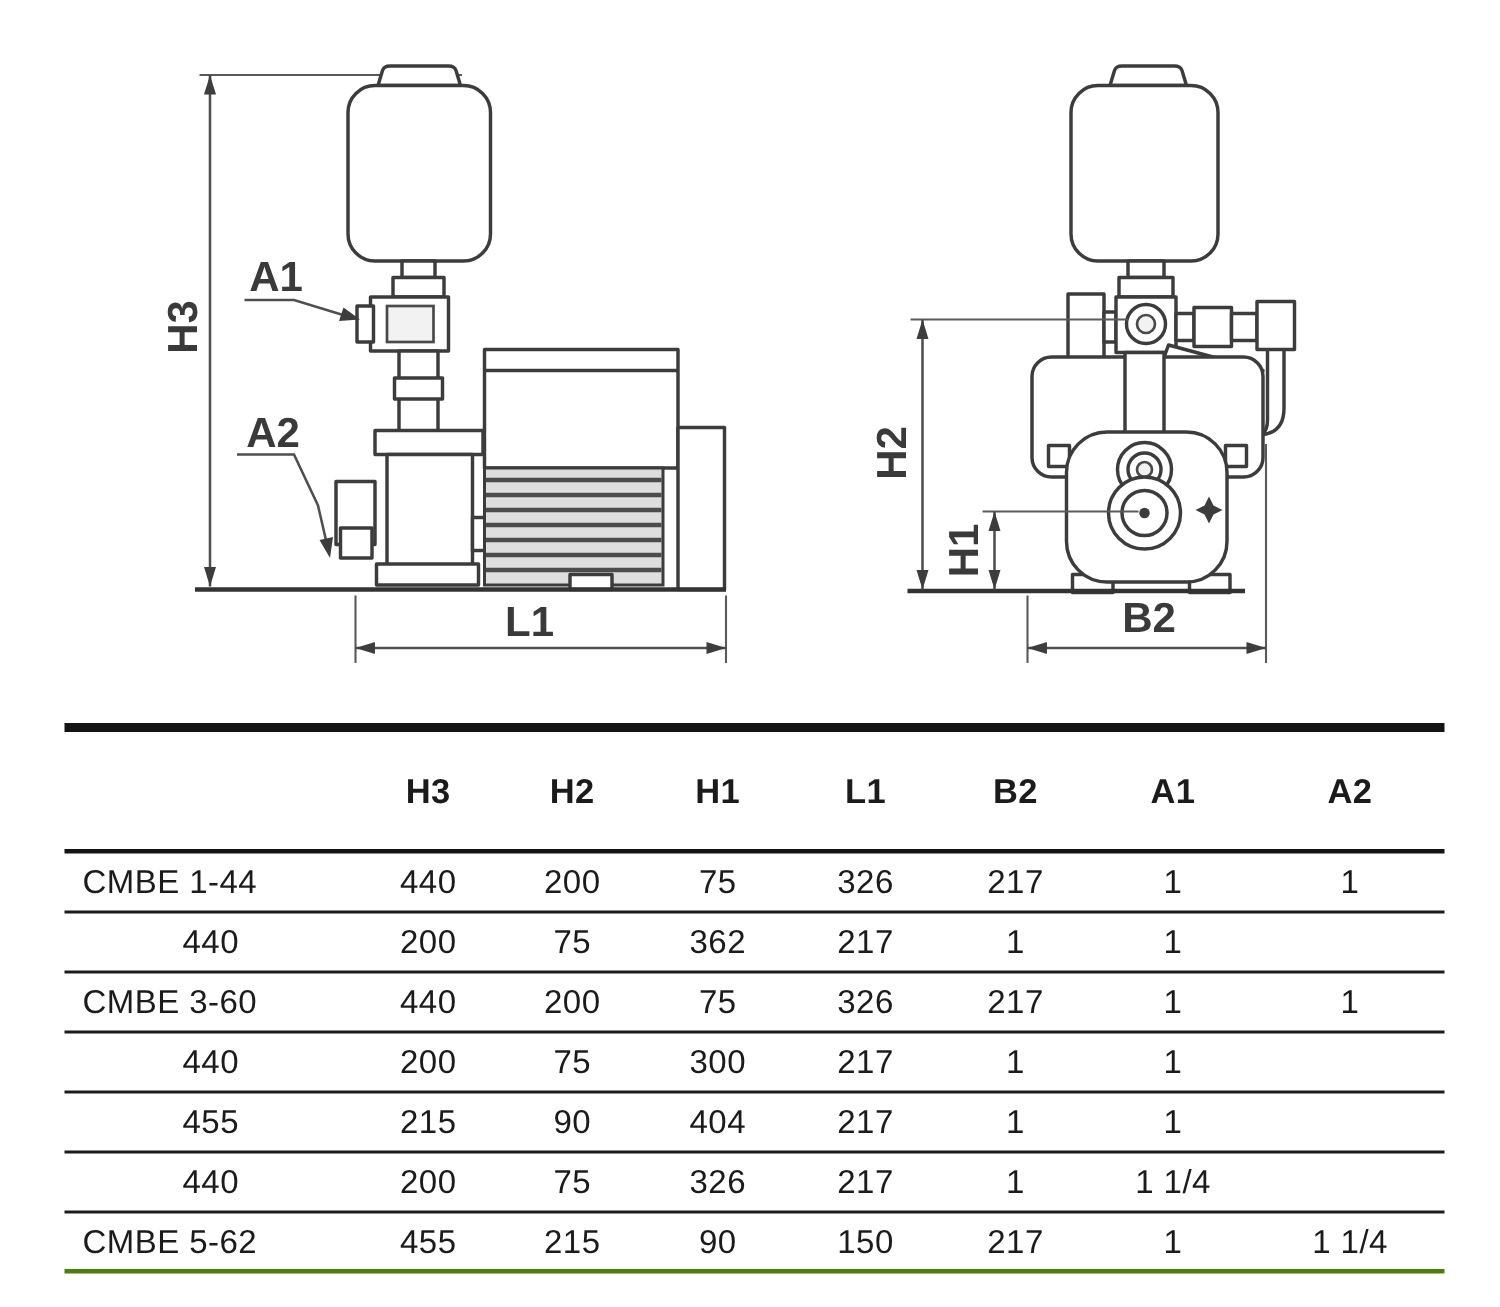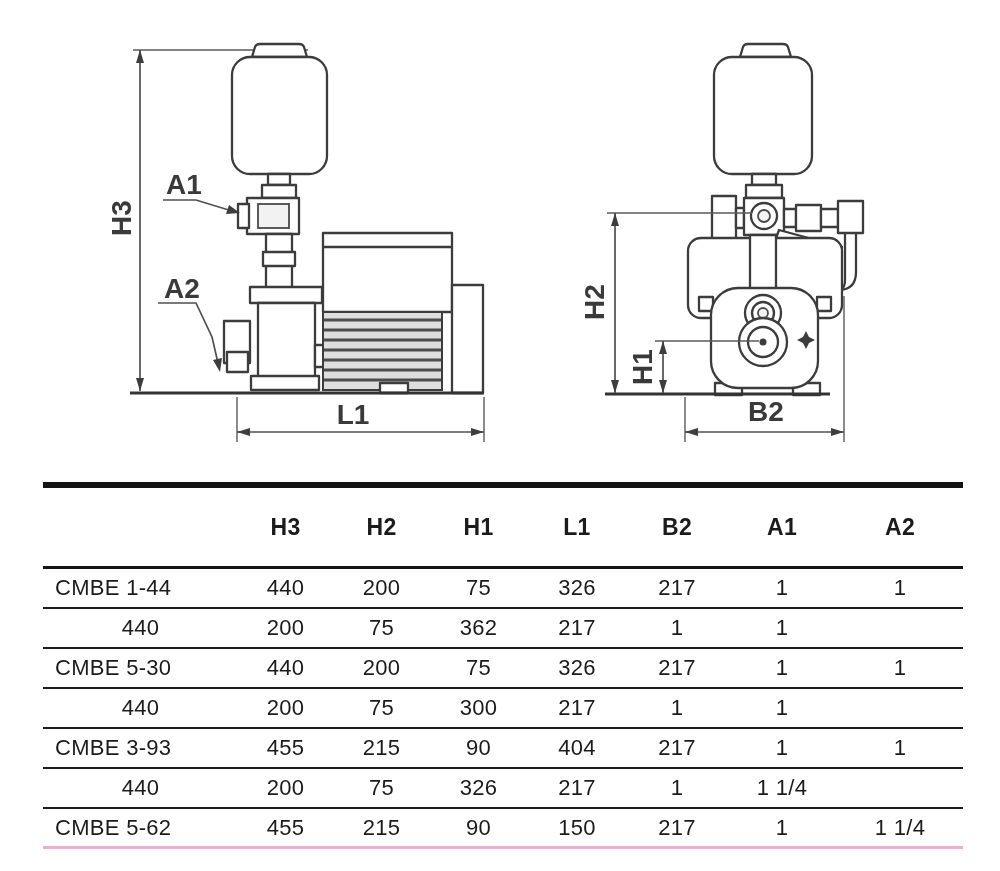--- a/index.html
+++ b/index.html
@@ -24,21 +24,21 @@
     position:absolute;left:43px;top:482px;width:920px;
     border-top:6px solid #141414;font-size:22px;letter-spacing:.3px;
   }
   .t-row{
     display:grid;
     grid-template-columns:195px 95px 97px 97px 100px 100px 110px 126px;
     align-items:center;box-sizing:border-box;
   }
   .t-head{height:81px;border-bottom:3px solid #141414;font-weight:bold;font-size:23px;}
   .t-body-row{height:40px;border-bottom:2px solid #1c1c1c;}
-  .t-body-row:last-child{border-bottom:3px solid #f9a8d4;}
+  .t-body-row:last-child{border-bottom:3px solid #4d7c0f;}
   .c-label{padding-left:12px;text-align:left;white-space:nowrap;}
   .c-num{text-align:center;}
 </style>
 </head>
 <body>
 
 <div id="stage">
 
   <svg id="drawing" viewBox="0 0 1000 470">
 
@@ -215,42 +215,41 @@
       <div class="c-num">440</div>
       <div class="c-num">200</div>
       <div class="c-num">75</div>
       <div class="c-num">362</div>
       <div class="c-num">217</div>
       <div class="c-num">1</div>
       <div class="c-num">1</div>
     </div>
 
     <div class="t-row t-body-row">
-      <div class="c-label">CMBE 5-30</div>
+      <div class="c-label">CMBE 3-60</div>
       <div class="c-num">440</div>
       <div class="c-num">200</div>
       <div class="c-num">75</div>
       <div class="c-num">326</div>
       <div class="c-num">217</div>
       <div class="c-num">1</div>
       <div class="c-num">1</div>
     </div>
 
     <div class="t-row t-body-row">
       <div class="c-num">440</div>
       <div class="c-num">200</div>
       <div class="c-num">75</div>
       <div class="c-num">300</div>
       <div class="c-num">217</div>
       <div class="c-num">1</div>
       <div class="c-num">1</div>
     </div>
 
     <div class="t-row t-body-row">
-      <div class="c-label">CMBE 3-93</div>
       <div class="c-num">455</div>
       <div class="c-num">215</div>
       <div class="c-num">90</div>
       <div class="c-num">404</div>
       <div class="c-num">217</div>
       <div class="c-num">1</div>
       <div class="c-num">1</div>
     </div>
 
     <div class="t-row t-body-row">

